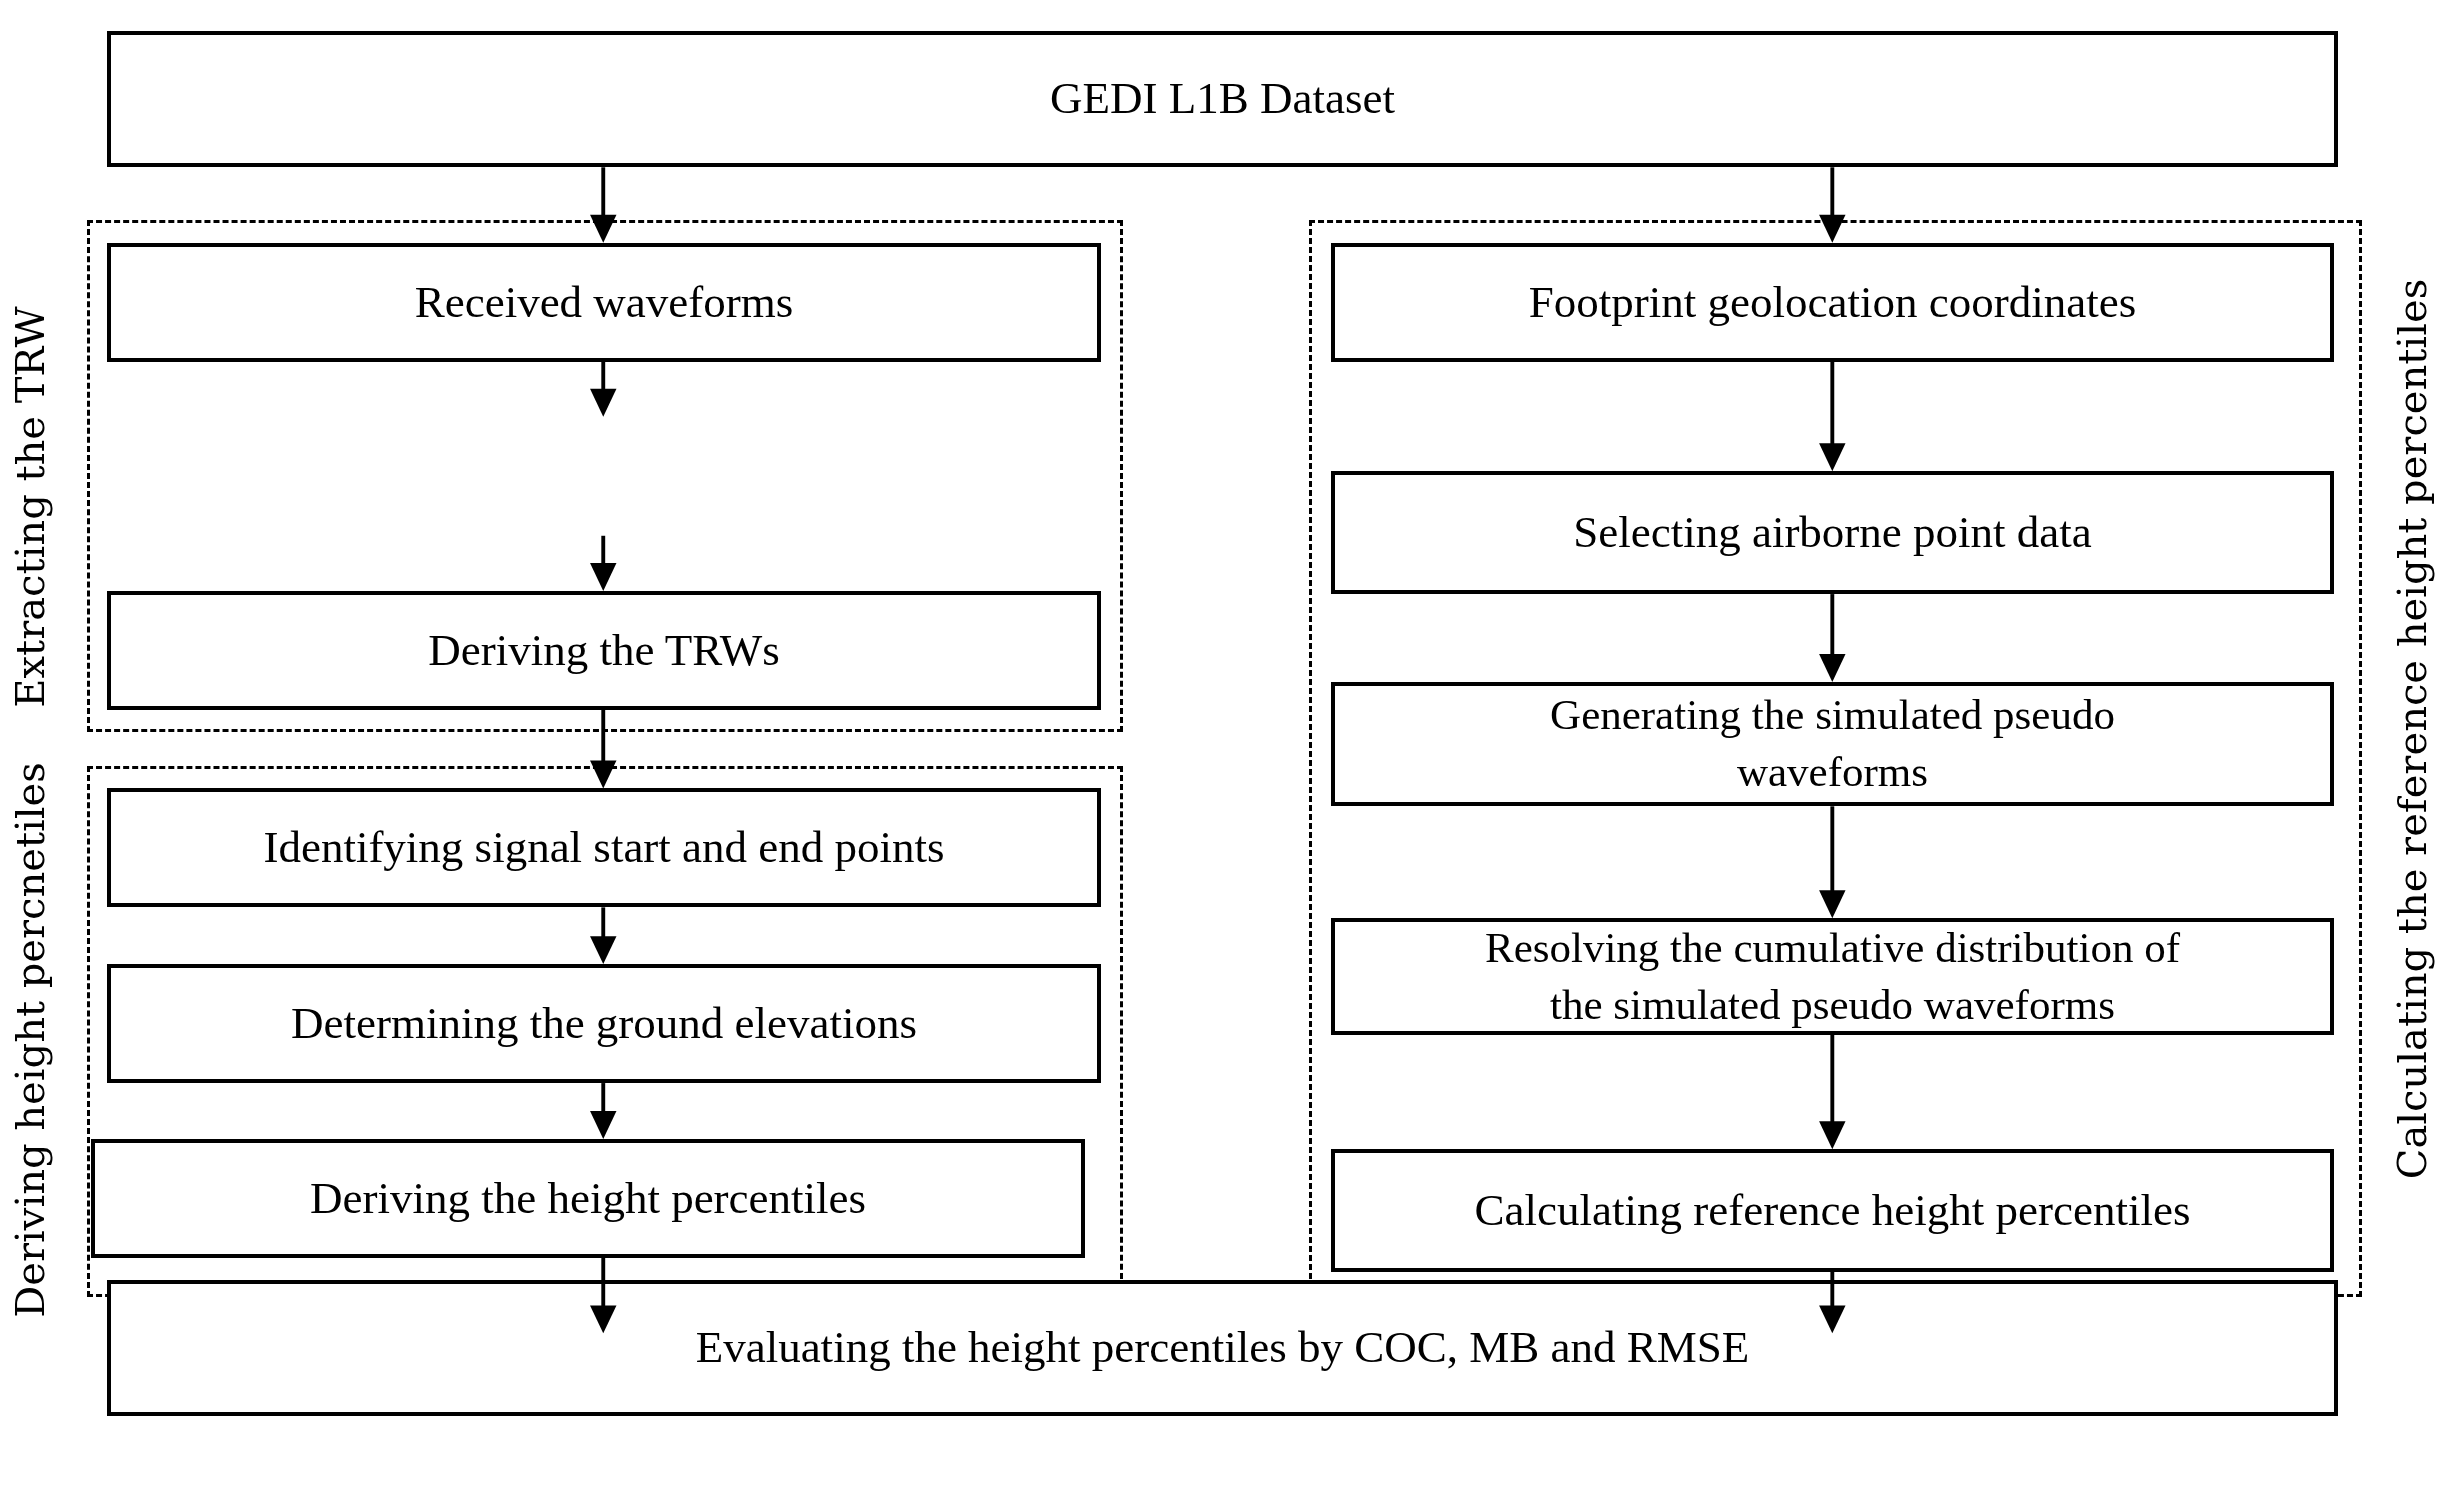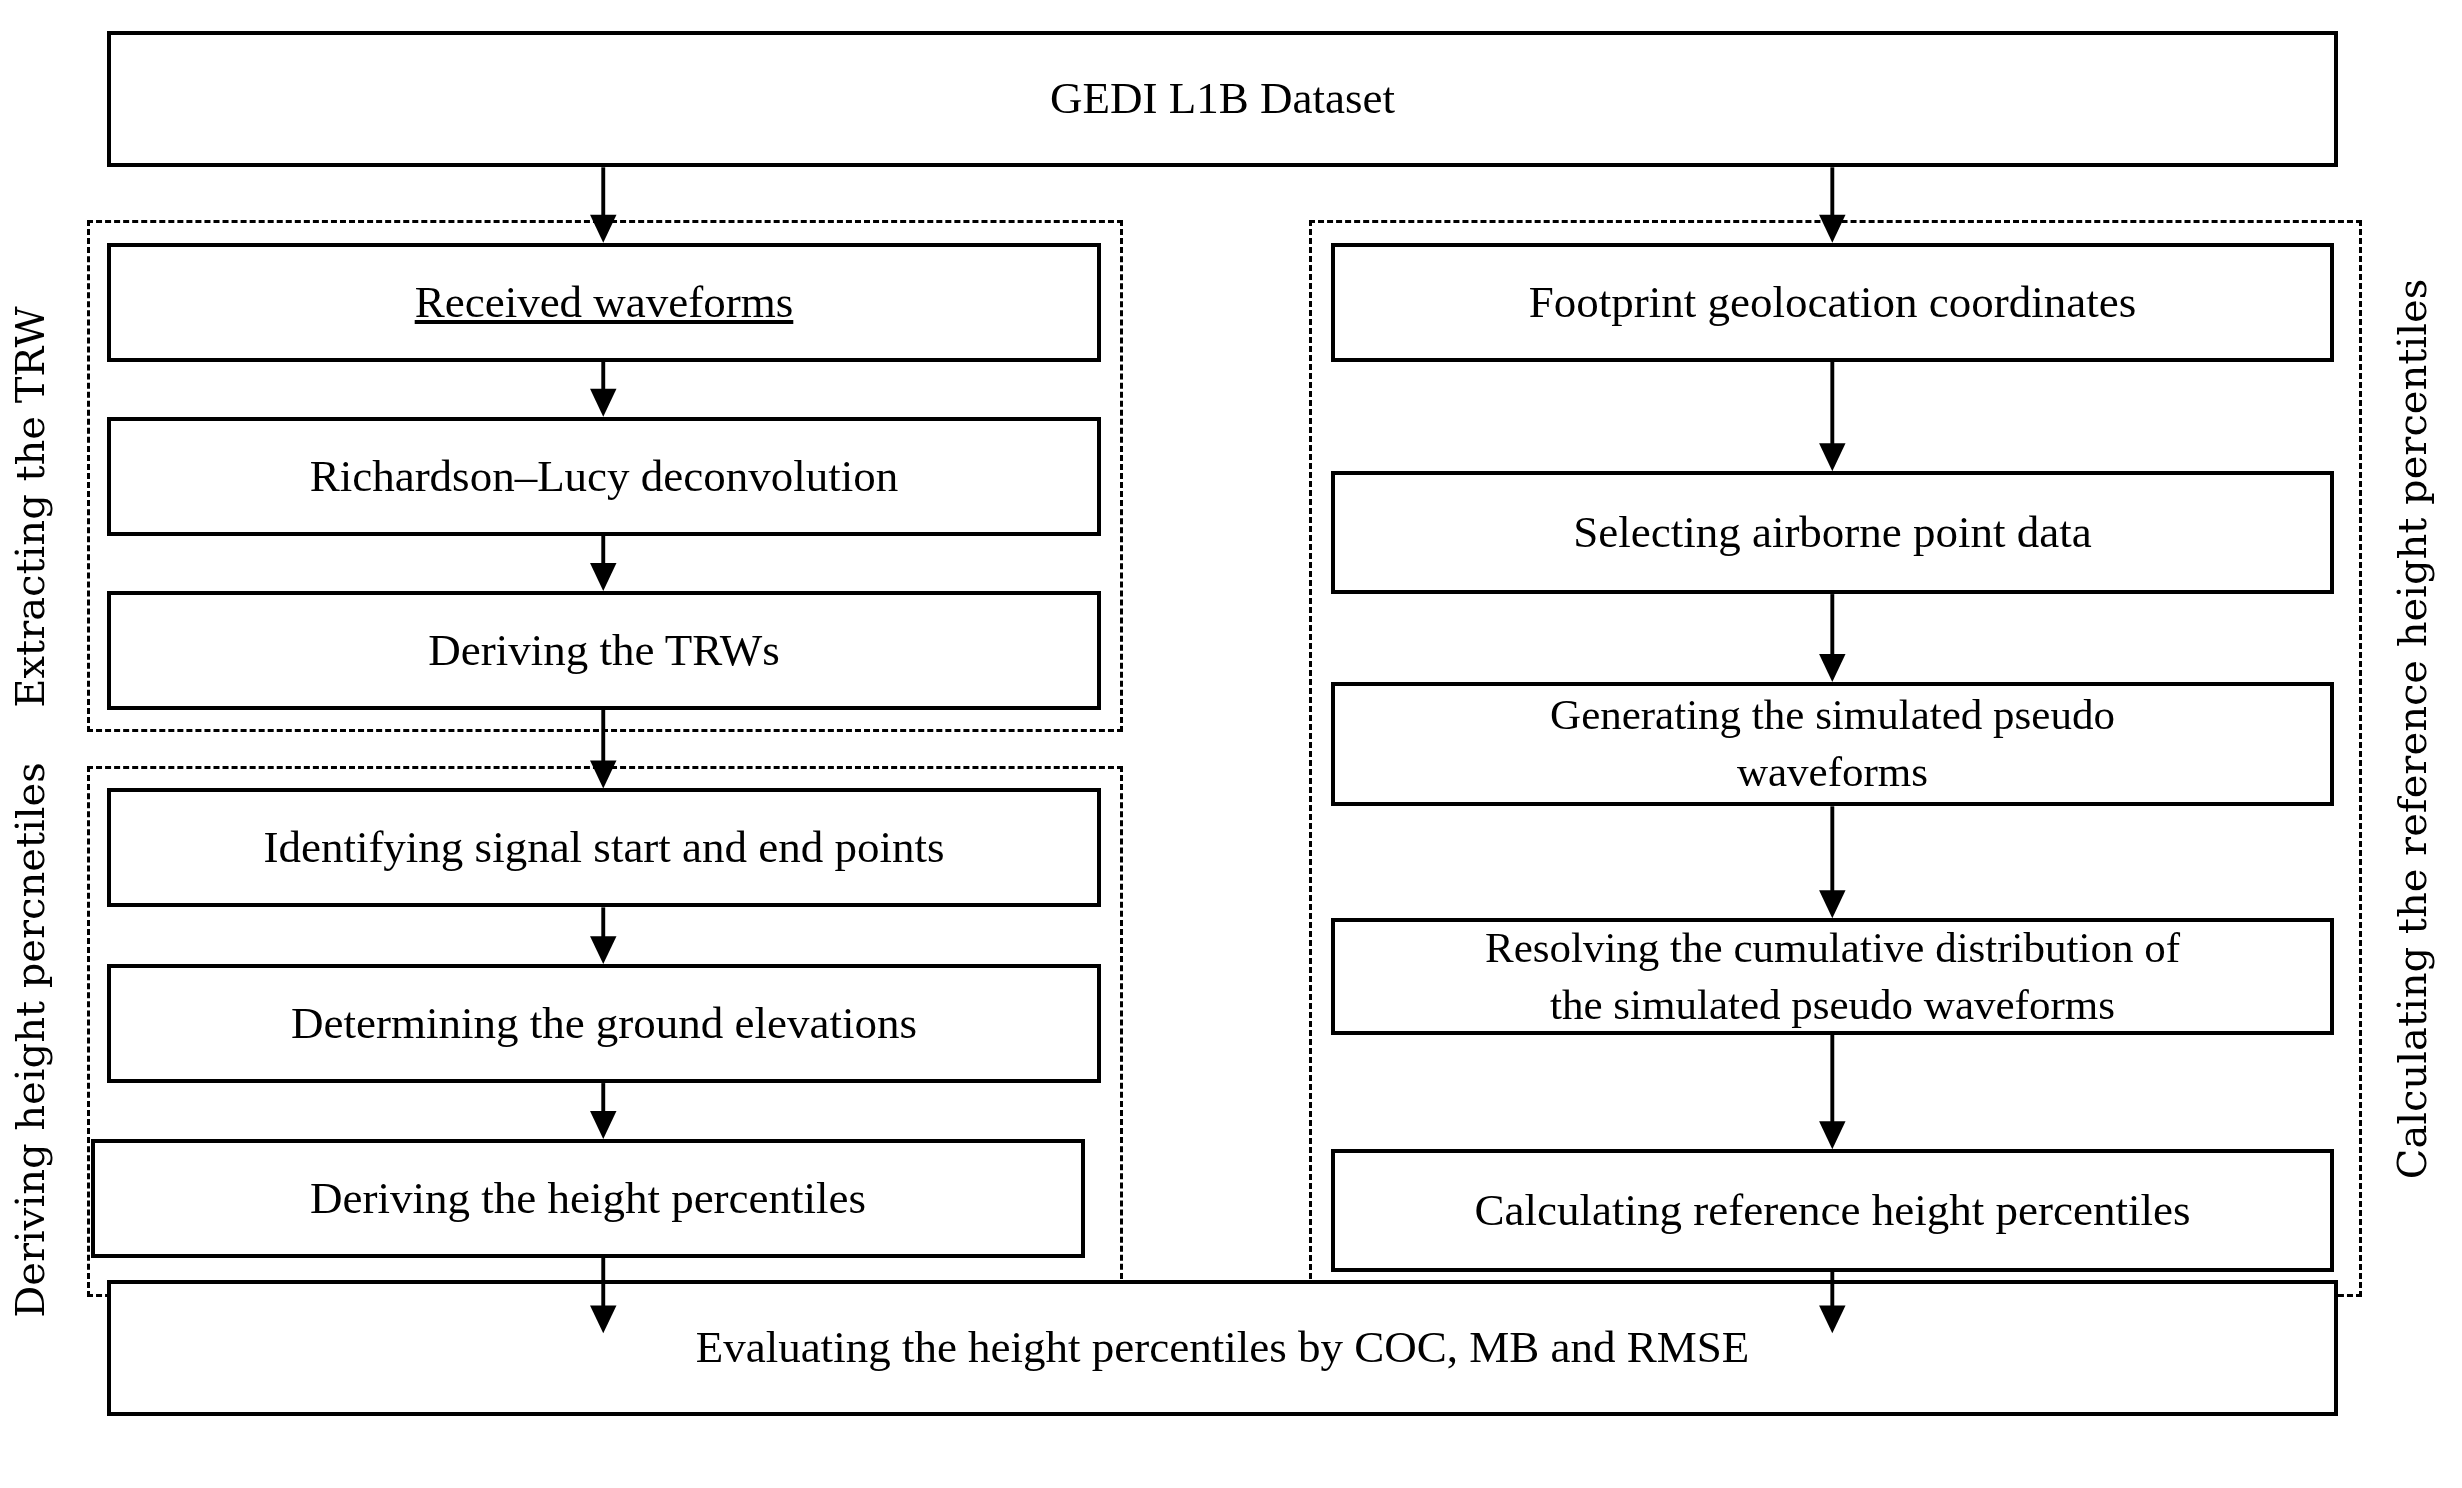--- a/index.html
+++ b/index.html
@@ -52,21 +52,21 @@
   .arrows polygon { fill:var(--ink); }
 
   
   .top-box      { left:107px;  top:31px;   width:2231px; height:136px; }
   .bottom-box   { left:107px;  top:1280px; width:2231px; height:136px; }
 
   .group-l1     { left:87px;  top:220px;  width:1036px; height:512px;  }
   .group-l2     { left:87px;  top:766px;  width:1036px; height:531px;  }
   .group-r      { left:1309px; top:220px;  width:1053px; height:1077px; }
 
-  .b1 { left:107px; top:243px;  width:994px; height:119px;text-decoration:underline; }
+  .b1 { left:107px; top:243px;  width:994px; height:119px; }
   .b2 { left:107px; top:417px;  width:994px; height:119px; }
   .b3 { left:107px; top:591px;  width:994px; height:119px; }
   .b4 { left:107px; top:788px; width:994px; height:119px; }
   .b5 { left:107px; top:964px; width:994px; height:119px; }
   .b6 { left:91px; top:1139px; width:994px; height:119px; }
 
   .r1 { left:1331px; top:243px;  width:1003px; height:119px; }
   .r2 { left:1331px; top:471px;  width:1003px; height:123px; }
   .r3 { left:1331px; top:682px;  width:1003px; height:124px; font-size:43px; }
   .r4 { left:1331px; top:918px; width:1003px; height:117px; font-size:43px; }
@@ -82,21 +82,20 @@
 <div class="canvas">
 
   <div class="group group-l1"></div>
   <div class="group group-l2"></div>
   <div class="group group-r"></div>
 
   <div class="box top-box">GEDI L1B Dataset</div>
   <div class="box bottom-box">Evaluating the height percentiles by COC, MB and RMSE</div>
 
   <div class="box b1">Received waveforms</div>
-  <div class="box b2">Richardson–Lucy deconvolution</div>
   <div class="box b3">Deriving the TRWs</div>
 
   <div class="box b5">Determining the ground elevations</div>
   <div class="box b4">Identifying signal start and end points</div>
   <div class="box b6">Deriving the height percentiles</div>
 
   <div class="box r1">Footprint geolocation coordinates</div>
   <div class="box r2">Selecting airborne point data</div>
   <div class="box r3">Generating the simulated pseudo
 waveforms</div>

